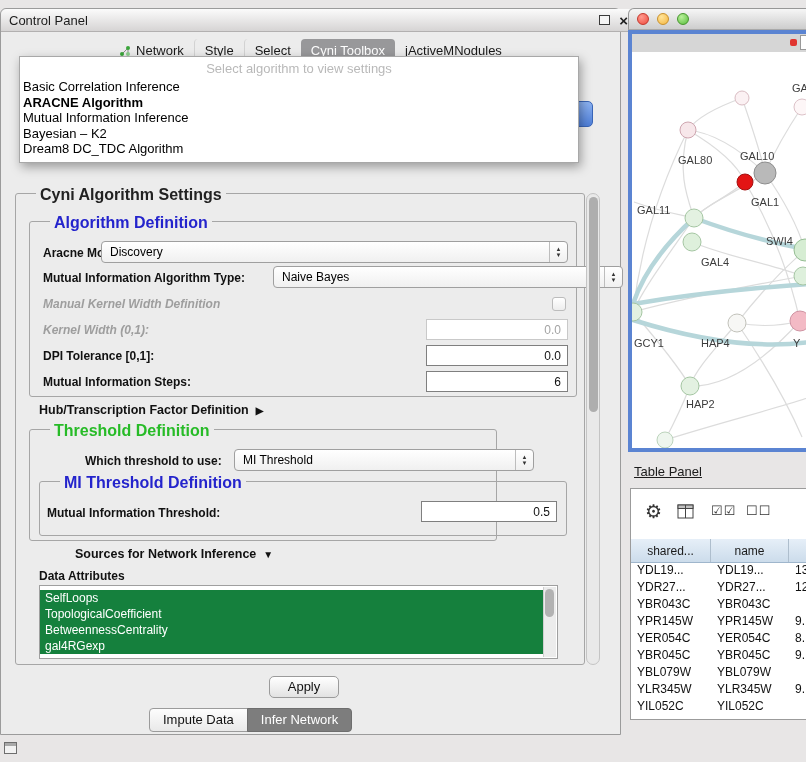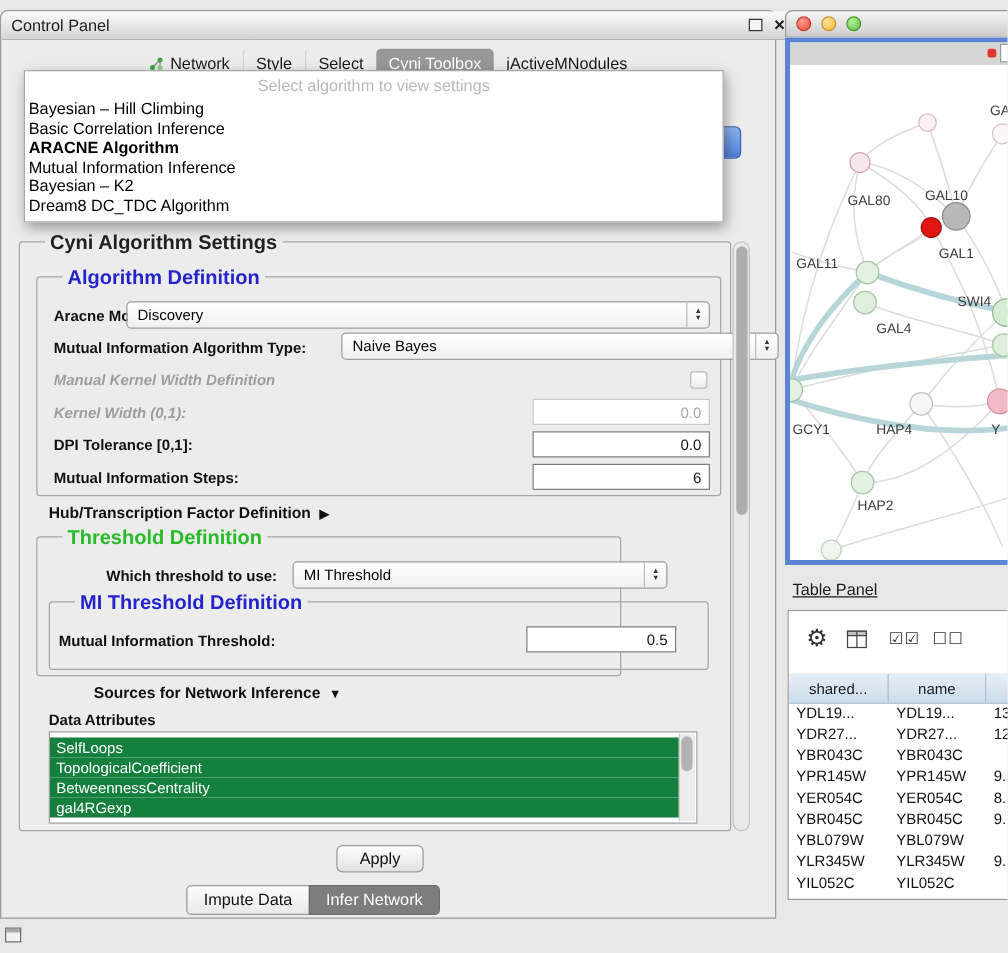--- a/index.html
+++ b/index.html
@@ -145,21 +145,20 @@
       </span>
     <span class="tab">
         <span>jActiveMNodules</span>
       </span>
   </div>
 
   <div class="combo-fragment abs"></div>
 
   <div class="popup abs">
     <div class="popup-header">Select algorithm to view settings</div>
-    <div class="popup-item">Bayesian – Hill Climbing</div>
     <div class="popup-item">Basic Correlation Inference</div>
     <div class="popup-item bold">ARACNE Algorithm</div>
     <div class="popup-item">Mutual Information Inference</div>
     <div class="popup-item">Bayesian – K2</div>
     <div class="popup-item">Dream8 DC_TDC Algorithm</div>
   </div>
 
   <div class="group abs" style="left:14px;top:184px;width:570px;height:472px;">
     <span class="legend">Cyni Algorithm Settings</span>
   </div>
@@ -204,21 +203,21 @@
   <span class="flabel" style="left:84px;top:445px;">Which threshold to use:</span>
   <div class="combo abs" style="left:233px;top:440px;width:300px;">
     <span class="val">MI Threshold</span>
     <span class="stepper">▲<br>▼</span>
   </div>
 
   <div class="group abs" style="left:38px;top:472px;width:528px;height:55px;">
     <span class="legend blue">MI Threshold Definition</span>
   </div>
   <span class="flabel" style="left:46px;top:497px;">Mutual Information Threshold:</span>
-  <div class="field abs" style="left:420px;top:492px;width:120px;">0.5</div>
+  <div class="field abs" style="left:420px;top:492px;width:136px;">0.5</div>
 
   <span class="flabel" style="left:38px;top:538px;font-size:12.5px;margin-left:36px;">
     <span>Sources for Network Inference</span>
     &nbsp;<span class="sect-arrow">▼</span>
   </span>
   <span class="flabel" style="left:38px;top:560px;">Data Attributes</span>
 
   <div class="listbox abs" style="left:38px;top:576px;width:519px;height:74px;">
     <div class="list-item">SelfLoops</div>
     <div class="list-item">TopologicalCoefficient</div>

